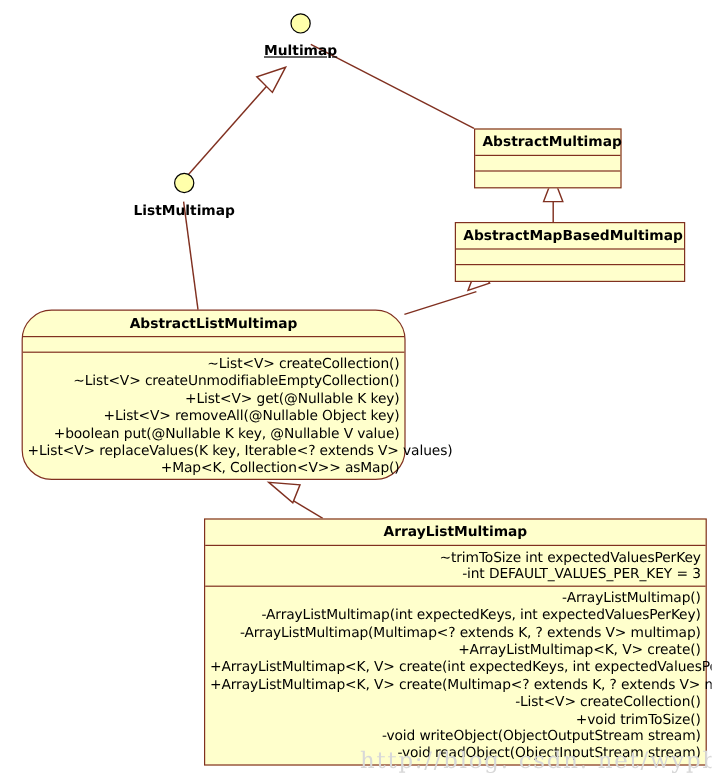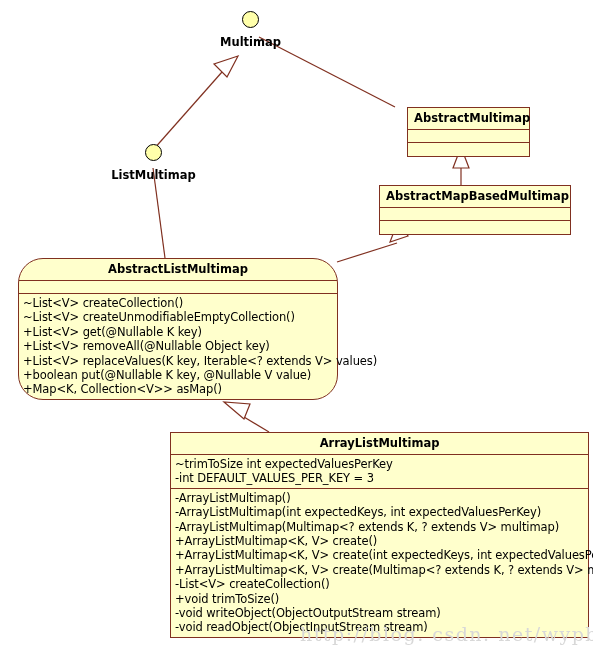--- a/index.html
+++ b/index.html
@@ -43,20 +43,21 @@
     color: #000000;
     padding: 4px 6px 4px 6px;
     border-bottom: 1px solid #803020;
     line-height: 13px;
     white-space: nowrap;
   }
   .uml-compartment {
     border-bottom: 1px solid #803020;
     box-sizing: border-box;
     padding: 2px 4px 2px 4px;
+    text-align: right;
   }
   .uml-compartment:last-child {
     border-bottom: none;
   }
   .uml-compartment.empty {
     height: 13px;
     padding: 0;
   }
   .uml-member {
     font-size: 11.5px;
@@ -128,50 +129,50 @@
     </g>
 
     <g>
       <line x1="269" y1="432" x2="244" y2="417" stroke="#803020" stroke-width="1.2"></line>
       <polygon points="224,402 244,419 250,404" fill="#ffffff" stroke="#803020" stroke-width="1.2"></polygon>
     </g>
   </svg>
 
   <div class="iface" style="left:242px; top:11px;">
     <div class="iface-ball"></div>
-    <div class="iface-label" style="left:-30px; top:24px; width:77px;">Multimap</div>
+    <div class="iface-label" style="left:-30px; top:24px; width:77px;text-decoration:underline;">Multimap</div>
   </div>
 
   <div class="iface" style="left:145px; top:144px;">
     <div class="iface-ball"></div>
     <div class="iface-label" style="left:-39px; top:24px; width:95px;">ListMultimap</div>
   </div>
 
-  <div class="uml-class" style="left:395px; top:107px; width:123px;margin-left:12px;">
+  <div class="uml-class" style="left:395px; top:107px; width:123px;">
     <div class="uml-title">AbstractMultimap</div>
     <div class="uml-compartment empty"></div>
     <div class="uml-compartment empty"></div>
   </div>
 
   <div class="uml-class" style="left:379px; top:185px; width:192px;">
     <div class="uml-title">AbstractMapBasedMultimap</div>
     <div class="uml-compartment empty"></div>
     <div class="uml-compartment empty"></div>
   </div>
 
   <div class="uml-class" style="left:18px; top:258px; width:320px;border-radius:25px;">
     <div class="uml-title">AbstractListMultimap</div>
     <div class="uml-compartment empty"></div>
     <div class="uml-compartment">
       <div class="uml-member">~List&lt;V&gt; createCollection()</div>
       <div class="uml-member">~List&lt;V&gt; createUnmodifiableEmptyCollection()</div>
       <div class="uml-member">+List&lt;V&gt; get(@Nullable K key)</div>
       <div class="uml-member">+List&lt;V&gt; removeAll(@Nullable Object key)</div>
+      <div class="uml-member">+boolean put(@Nullable K key, @Nullable V value)</div>
       <div class="uml-member">+List&lt;V&gt; replaceValues(K key, Iterable&lt;? extends V&gt; values)</div>
-      <div class="uml-member">+boolean put(@Nullable K key, @Nullable V value)</div>
       <div class="uml-member">+Map&lt;K, Collection&lt;V&gt;&gt; asMap()</div>
     </div>
   </div>
 
   <div class="uml-class" style="left:170px; top:432px; width:419px;">
     <div class="uml-title">ArrayListMultimap</div>
     <div class="uml-compartment">
       <div class="uml-member">~trimToSize int expectedValuesPerKey</div>
       <div class="uml-member">-int DEFAULT_VALUES_PER_KEY = 3</div>
     </div>

